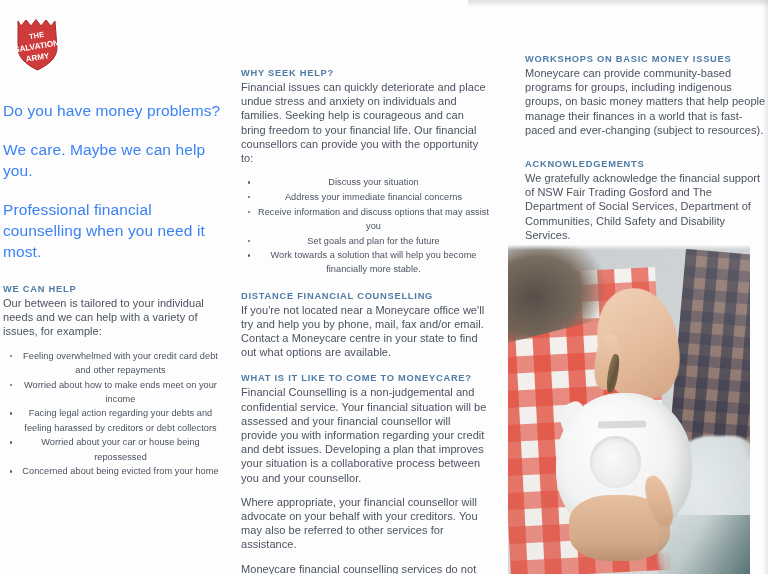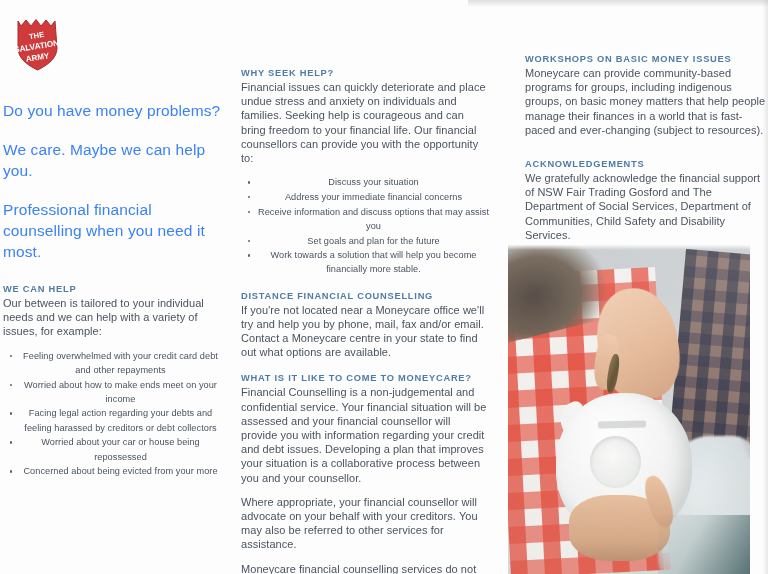--- a/index.html
+++ b/index.html
@@ -313,21 +313,21 @@
     <p class="headline">Professional financial counselling when you need it most.</p>
 
     <div class="block" style="margin-top:22px;">
       <div class="sec-head">WE CAN HELP</div>
       <p class="body">Our between is tailored to your individual needs and we can help with a variety of issues, for example:</p>
       <ul class="bullets">
         <li>Feeling overwhelmed with your credit card debt and other repayments</li>
         <li>Worried about how to make ends meet on your income</li>
         <li>Facing legal action regarding your debts and feeling harassed by creditors or debt collectors</li>
         <li>Worried about your car or house being repossessed</li>
-        <li>Concerned about being evicted from your more</li>
+        <li>Concerned about being evicted from your home</li>
       </ul>
     </div>
   </div>
 
   <div class="col col-mid">
 
     <div class="block">
       <div class="sec-head">WHY SEEK HELP?</div>
       <p class="body">Financial issues can quickly deteriorate and place undue stress and anxiety on individuals and families. Seeking help is courageous and can bring freedom to your financial life. Our financial counsellors can provide you with the opportunity to:</p>
       <ul class="bullets">

